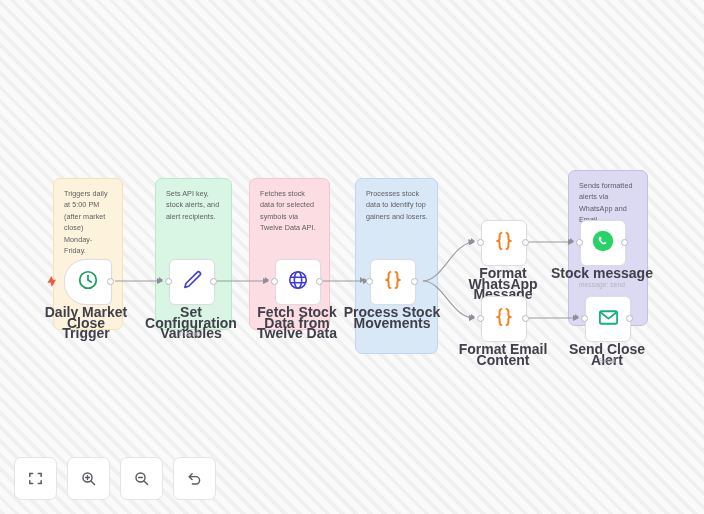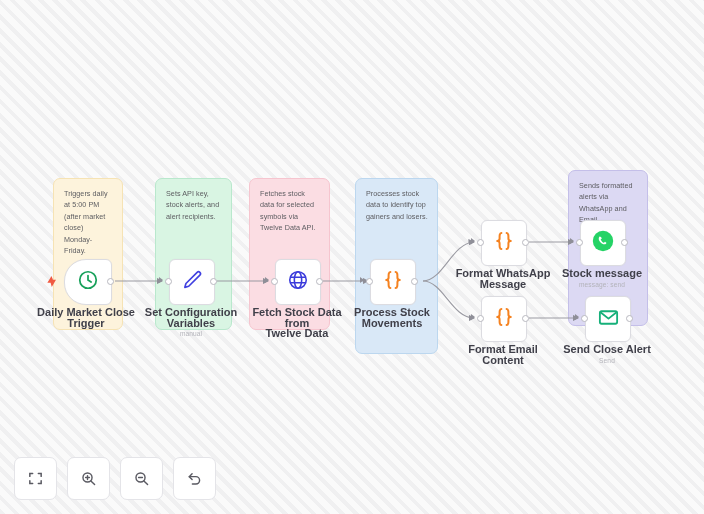--- a/index.html
+++ b/index.html
@@ -80,21 +80,21 @@
     border-radius: 22px 6px 6px 22px;
     width: 46px;
   }
   .node-label {
     position: absolute;
     top: 48px;
     left: 50%;
     transform: translateX(-50%);
     width: 108px;
     text-align: center;
-    font-size: 11px;
+    font-size: 14px;
     line-height: 10.6px;
     font-weight: bold;
     color: #40404a;
     white-space: pre-line;
   }
   .node-sublabel {
     position: absolute;
     left: 50%;
     transform: translateX(-50%);
     width: 108px;

